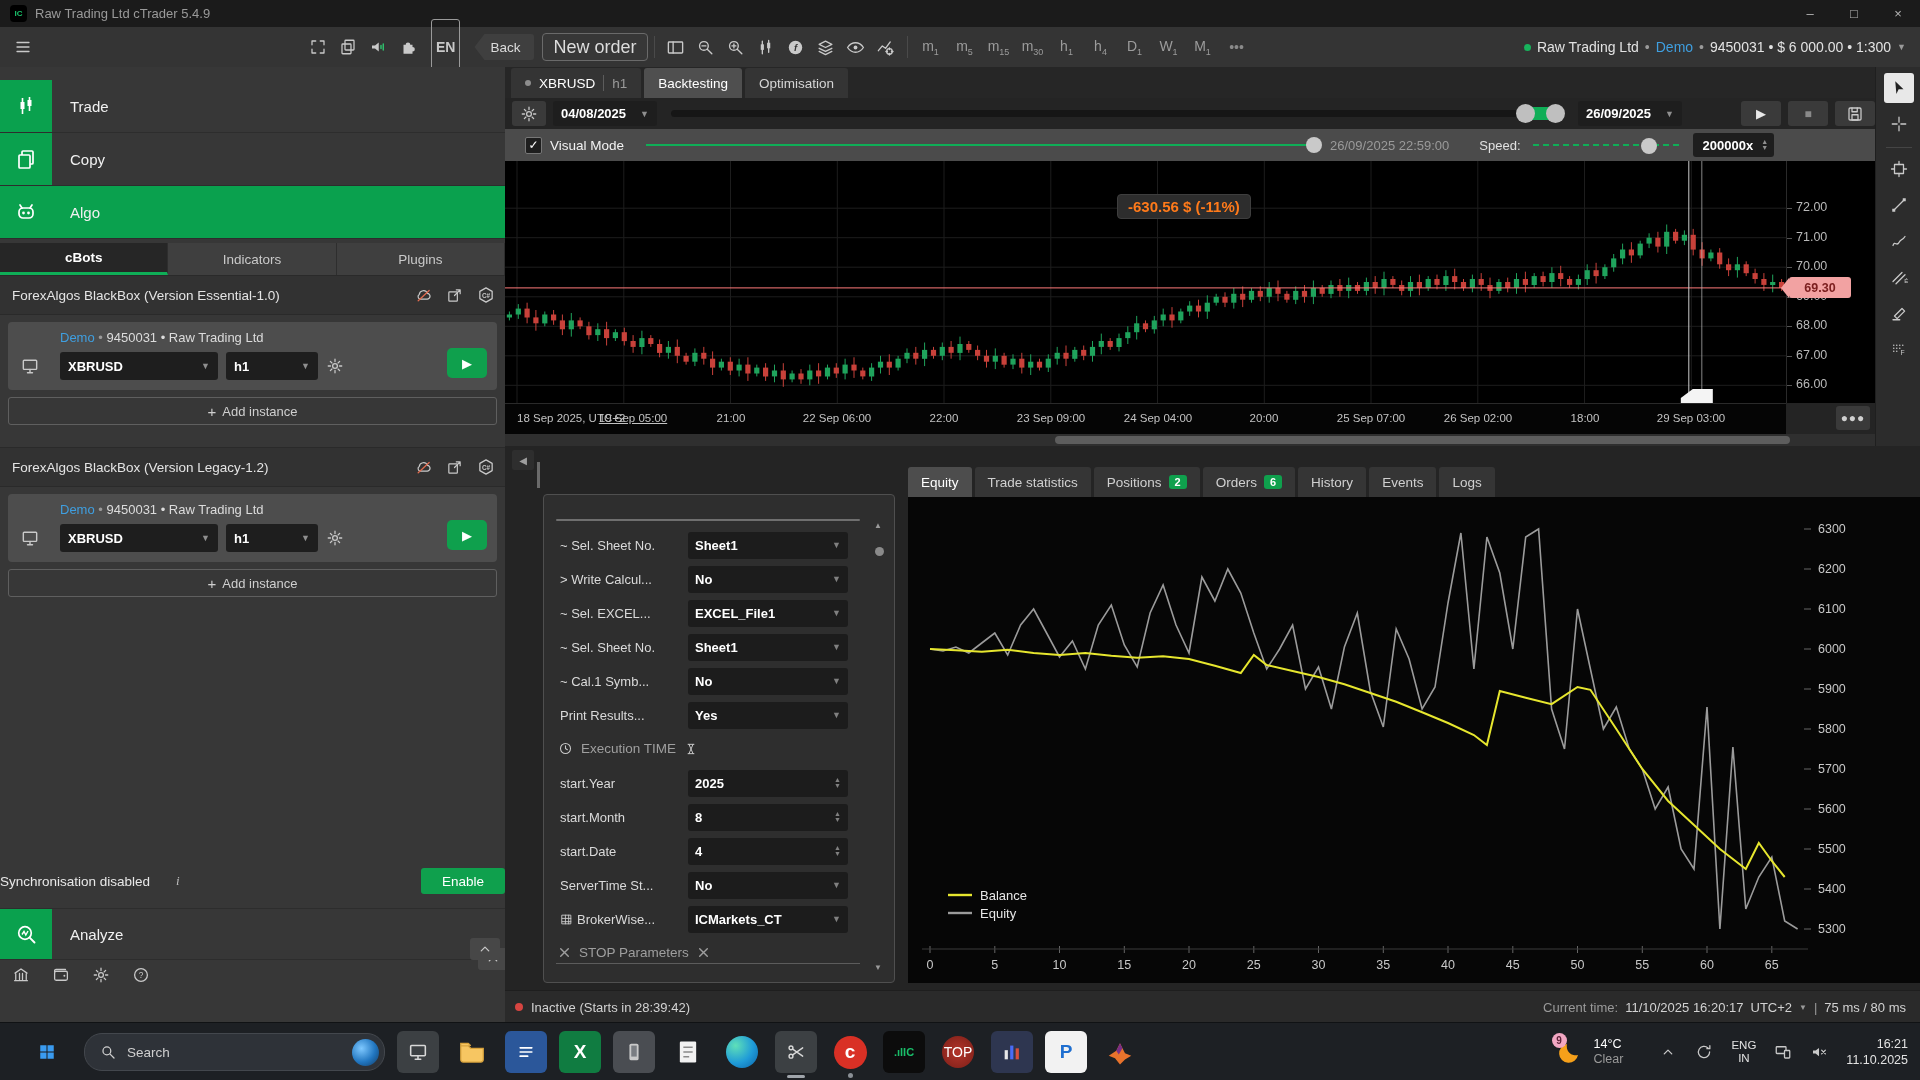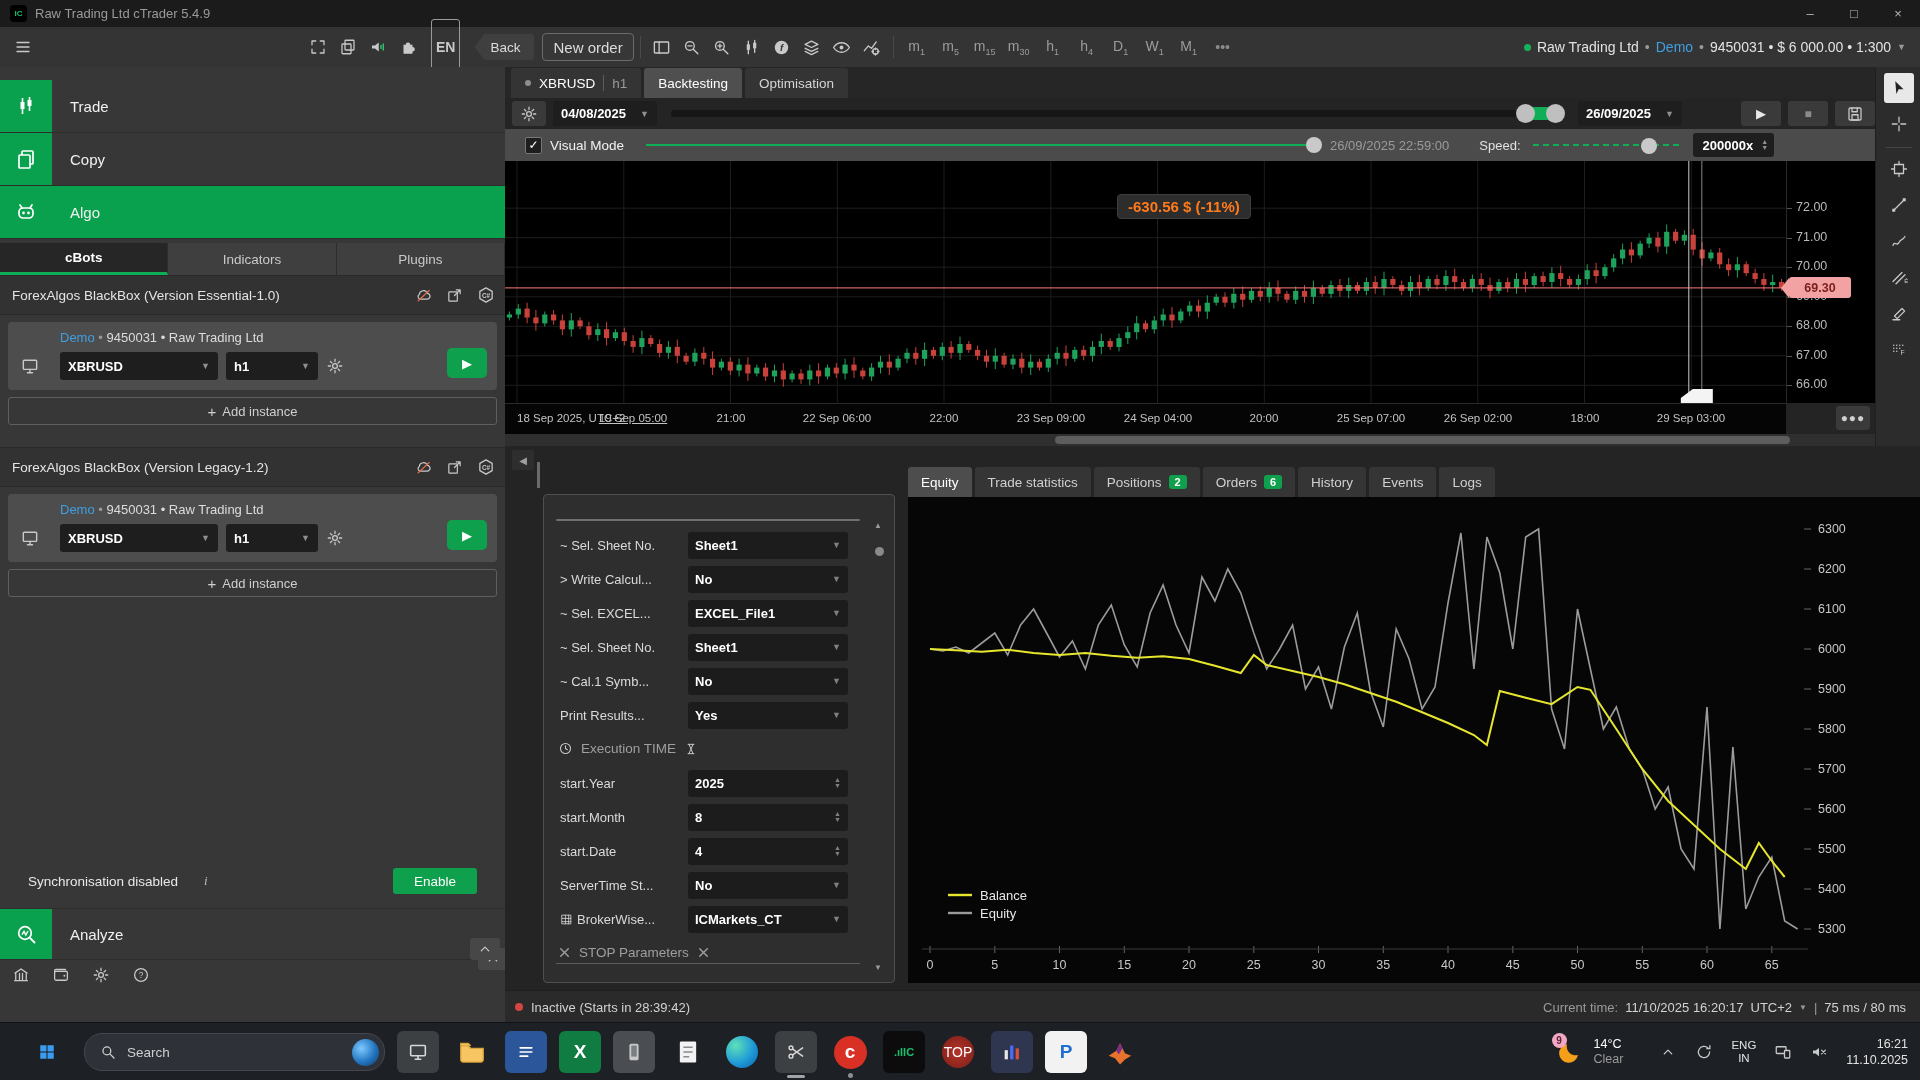--- a/index.html
+++ b/index.html
@@ -11,21 +11,21 @@
   
   .titlebar{left:0;top:0;width:1920px;height:27px;background:#1b1b1b;display:flex;align-items:center;}
   .title-logo{width:17px;height:17px;border-radius:4px;background:#000;margin:0 8px 0 10px;display:flex;align-items:center;justify-content:center;color:#19c06a;font-size:8px;font-weight:bold;}
   .title-text{color:#9a9a9a;font-size:13px;}
   .win-controls{margin-left:auto;display:flex;}
   .win-btn{width:44px;height:27px;display:flex;align-items:center;justify-content:center;color:#b5b5b5;font-size:13px;}
   
   .toolbar{left:0;top:27px;width:1920px;height:40px;background:#343434;display:flex;align-items:center;border-bottom:1px solid #222;}
   .tb-btn{height:26px;display:flex;align-items:center;justify-content:center;padding:0 10px;color:#dcdcdc;}
   .back-btn{background:#3f3f3f;border-radius:3px;margin-left:6px;padding:0 14px 0 10px;clip-path:polygon(10px 0,100% 0,100% 100%,10px 100%,0 50%);padding-left:16px;font-size:13.5px;}
-  .neworder-btn{border:1px solid #6a6a6a;border-radius:4px;margin-left:8px;font-size:15px;background:#373737;}
+  .neworder-btn{border:1px solid #6a6a6a;border-radius:4px;margin-left:8px;font-size:18px;background:#373737;}
   .tb-sep{width:1px;height:22px;background:#4a4a4a;margin:0 6px;}
   .tb-ico{width:30px;height:26px;display:flex;align-items:center;justify-content:center;}
   .tf{color:#9c9c9c;font-size:14px;width:34px;text-align:center;}
   .tf sub{font-size:9px;}
   .lang-badge{border:1px solid #9a9a9a;border-radius:3px;color:#c9c9c9;font-size:14px;font-weight:bold;padding:19px 4px;margin:0 8px;}
   .account{margin-left:auto;margin-right:14px;display:flex;align-items:center;font-size:14px;color:#e2e2e2;gap:6px;}
   .dot-green{width:7px;height:7px;border-radius:50%;background:#17b35c;}
   .acc-demo{color:#3f9fe0;}
   
   .sidebar{left:0;top:67px;width:505px;height:955px;background:#373737;}
@@ -43,21 +43,21 @@
   .bot-name{font-size:13.5px;color:#e4e4e4;}
   .bot-icons{margin-left:auto;display:flex;gap:14px;}
   .inst-card{margin:7px 8px;background:#4d4d4d;border-radius:4px;padding:8px 10px 10px 8px;position:relative;}
   .inst-line1{margin-left:44px;font-size:13px;color:#dcdcdc;margin-bottom:7px;}
   .inst-ctrls{margin-left:44px;display:flex;align-items:center;gap:8px;}
   .mini-select{height:28px;background:#1e1e1e;border-radius:3px;color:#fff;font-weight:bold;display:flex;align-items:center;padding:0 8px;font-size:13px;}
   .mini-select .car{margin-left:auto;color:#8f8f8f;font-size:9px;padding-left:10px;}
   .play-btn{position:absolute;right:10px;bottom:12px;width:40px;height:30px;background:#0fa04d;border-radius:5px;display:flex;align-items:center;justify-content:center;color:#fff;font-size:13px;}
   .monitor-ic{position:absolute;left:12px;top:34px;}
   .add-inst{margin:0 8px;height:26px;border:1px solid #5f5f5f;border-radius:3px;display:flex;align-items:center;justify-content:center;color:#cfcfcf;font-size:13px;gap:6px;}
-  .sync-row{position:absolute;left:0;top:801px;width:100%;display:flex;align-items:center;padding:0 28px;box-sizing:border-box;}
+  .sync-row{position:absolute;left:0;top:801px;width:100%;display:flex;align-items:center;padding:0 0;box-sizing:border-box;}
   .enable-btn{margin-left:auto;width:84px;height:26px;background:#0fa04d;border-radius:3px;color:#fff;display:flex;align-items:center;justify-content:center;font-size:13.5px;}
   .analyze-row{position:absolute;left:0;top:841px;width:100%;height:50px;display:flex;align-items:center;border-top:1px solid #2d2d2d;border-bottom:1px solid #2d2d2d;}
   .sb-bottomicons{position:absolute;left:0;top:899px;width:100%;display:flex;gap:22px;padding-left:12px;align-items:center;}
   .chev-btn{position:absolute;width:30px;height:22px;background:#474747;border-radius:3px;display:flex;align-items:center;justify-content:center;color:#c9c9c9;}
   
   .main-tabs{left:505px;top:67px;width:1370px;height:31px;background:#262626;display:flex;align-items:flex-end;}
   .mtab{height:30px;display:flex;align-items:center;padding:0 14px;background:#343434;color:#d5d5d5;margin-right:3px;border-radius:3px 3px 0 0;font-size:13.5px;gap:8px;}
   .mtab.active{background:#4f4f4f;color:#fff;}
   .mtab .graydot{width:6px;height:6px;border-radius:50%;background:#8d8d8d;}
   .mtab .vsep{width:1px;height:16px;background:#5c5c5c;}

